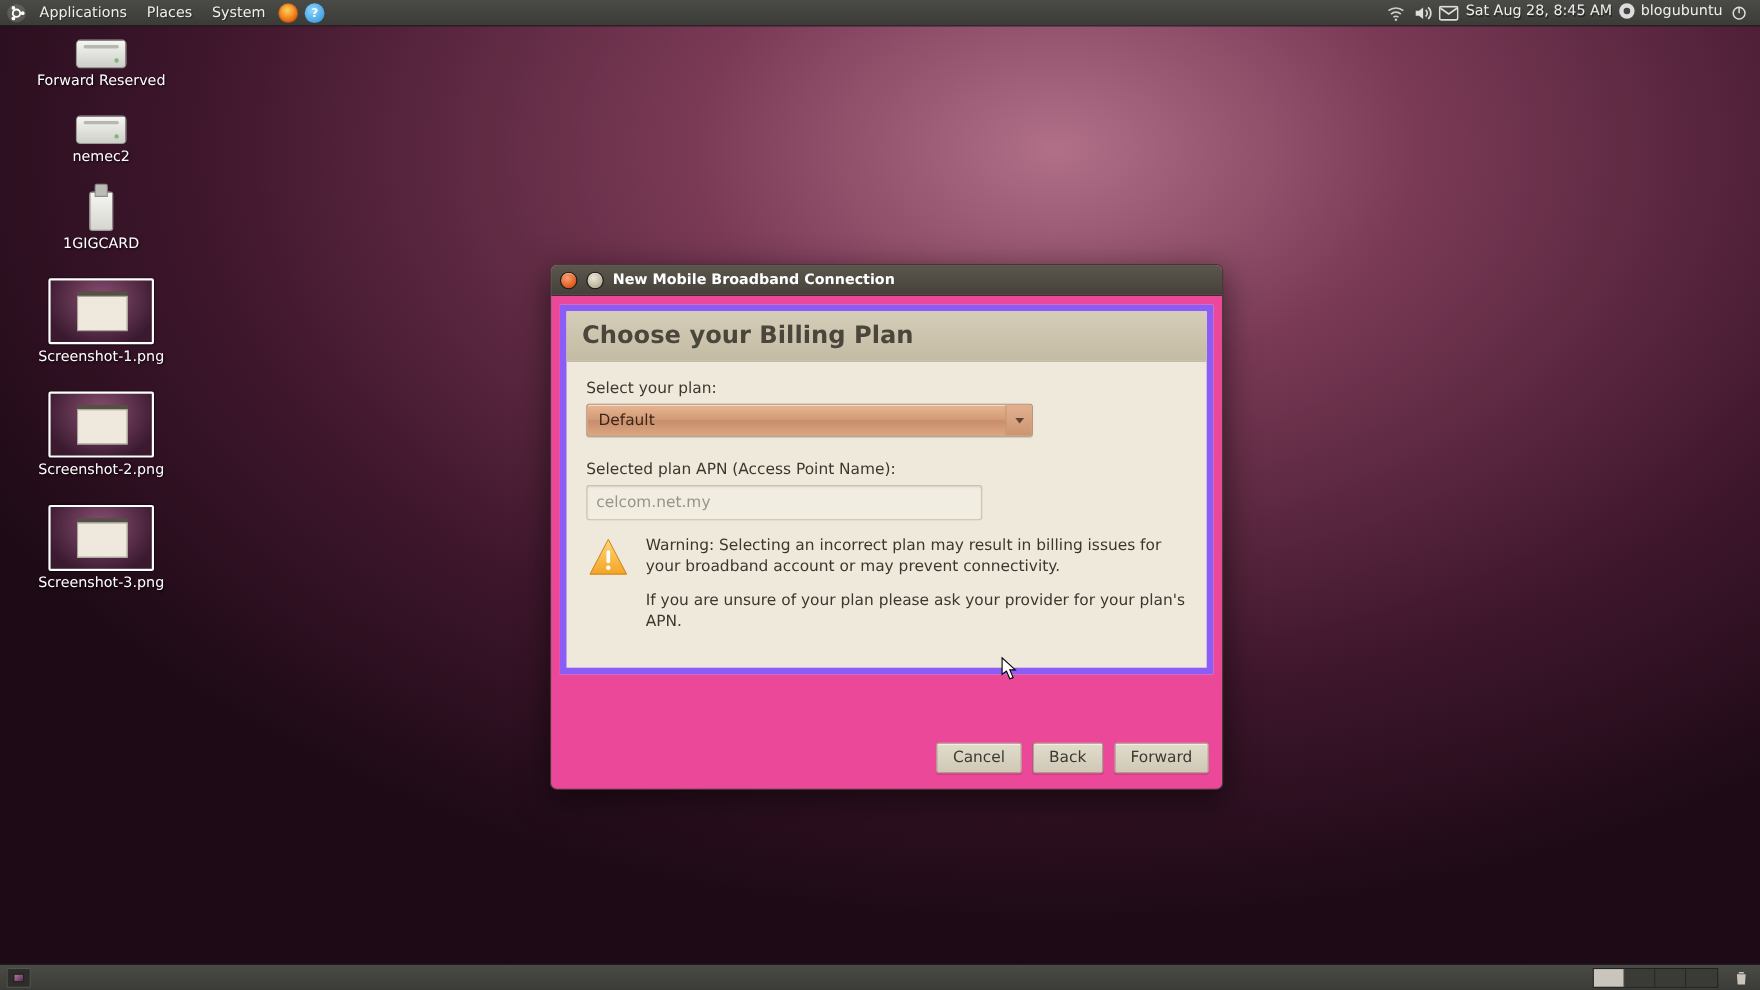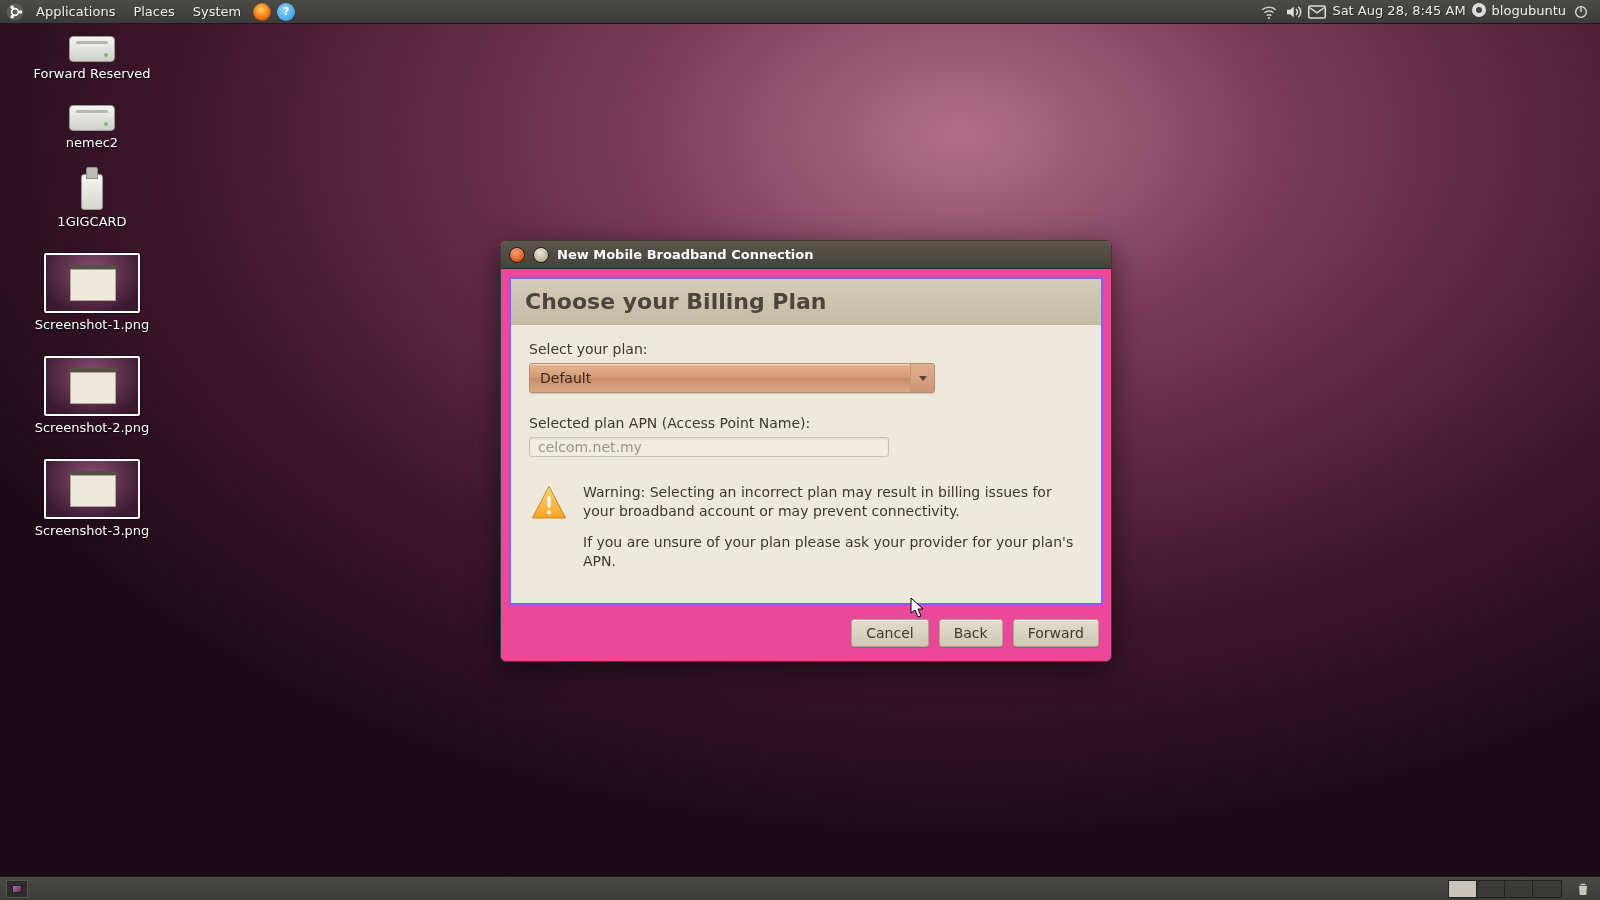--- a/index.html
+++ b/index.html
@@ -75,21 +75,21 @@
     border-bottom: 1px solid #2f2c26; border-radius: 6px 6px 0 0;
     display: flex; align-items: center; gap: 8px; padding: 0 8px; color: #fff;
     font-weight: bold; font-size: 13px;
   }
   .wbtn { width: 16px; height: 16px; border-radius: 50%; border: 1px solid #1f1d19; box-shadow: inset 0 1px 0 #ffffff55; cursor: pointer; }
   .wbtn.close { background: radial-gradient(circle at 40% 35%, #ff9e6e, #d85a1f 70%); }
   .wbtn.min   { background: radial-gradient(circle at 40% 35%, #eee6d6, #b9b09b 70%); }
 
   .dialog-inner { padding: 8px 8px 14px 8px; }
   .panel-block {
-    border: 2px solid #8b5cf6; background: #efe9db;
+    border: 6px solid #8b5cf6; background: #efe9db;
   }
   .panel-header {
     background: linear-gradient(to bottom, #d6cdb8 0%, #c4bba5 100%);
     border-bottom: 1px solid #c1b8a3;
     padding: 10px 14px;
   }
   .panel-header h1 { font-size: 22px; font-weight: bold; color: #4a463c; }
   .panel-body { padding: 16px 18px 32px 18px; }
   .field-label { font-size: 14px; color: #3b382f; margin-bottom: 6px; }
 
@@ -101,37 +101,37 @@
     cursor: pointer; color: #3b2718; font-size: 14px;
   }
   .combo .combo-text { flex: 1; padding: 0 10px; }
   .combo .combo-arrow {
     width: 24px; height: 100%; display: flex; align-items: center; justify-content: center;
     border-left: 1px solid #c69777; background: linear-gradient(to bottom, #e2b090, #cc9572);
   }
   .combo .combo-arrow::after { content: ""; border-left: 4px solid transparent; border-right: 4px solid transparent; border-top: 5px solid #5a4433; }
 
   .text-input {
-    width: 360px; height: 20px; border: 1px solid #c8c0af; border-radius: 3px;
+    width: 360px; height: 32px; border: 1px solid #c8c0af; border-radius: 3px;
     background: #f2ede1; padding: 0 8px; color: #9a9486; font-size: 14px;
     box-shadow: inset 0 1px 2px #00000018; outline: none;
   }
 
-  .warning-row { display: flex; gap: 14px; margin-top: 26px; }
+  .warning-row { display: flex; gap: 14px; margin-top: 14px; }
   .warning-icon { flex: 0 0 40px; }
   .warning-text p { font-size: 14px; color: #3b382f; line-height: 1.35; }
   .warning-text p + p { margin-top: 12px; }
 
   .button-row { display: flex; justify-content: flex-end; gap: 10px; padding: 14px 4px 0 4px; }
   .btn {
     min-width: 64px; height: 28px; padding: 0 14px;
     background: linear-gradient(to bottom, #e2dccc 0%, #cfc8b5 100%);
     border: 1px solid #ada58f; border-radius: 3px;
     box-shadow: inset 0 1px 0 #ffffffaa, 0 1px 1px #00000022;
-    color: #3c3930; font-size: 14px; cursor: pointer;
+    color: #3c3930; font-size: 14px; cursor: pointer; margin-top: 48px;
   }
 
   
   .cursor { position: absolute; left: 910px; top: 597px; pointer-events: none; }
 </style>
 </head>
 <body>
 
 <div class="top-panel">
   <div class="left">

